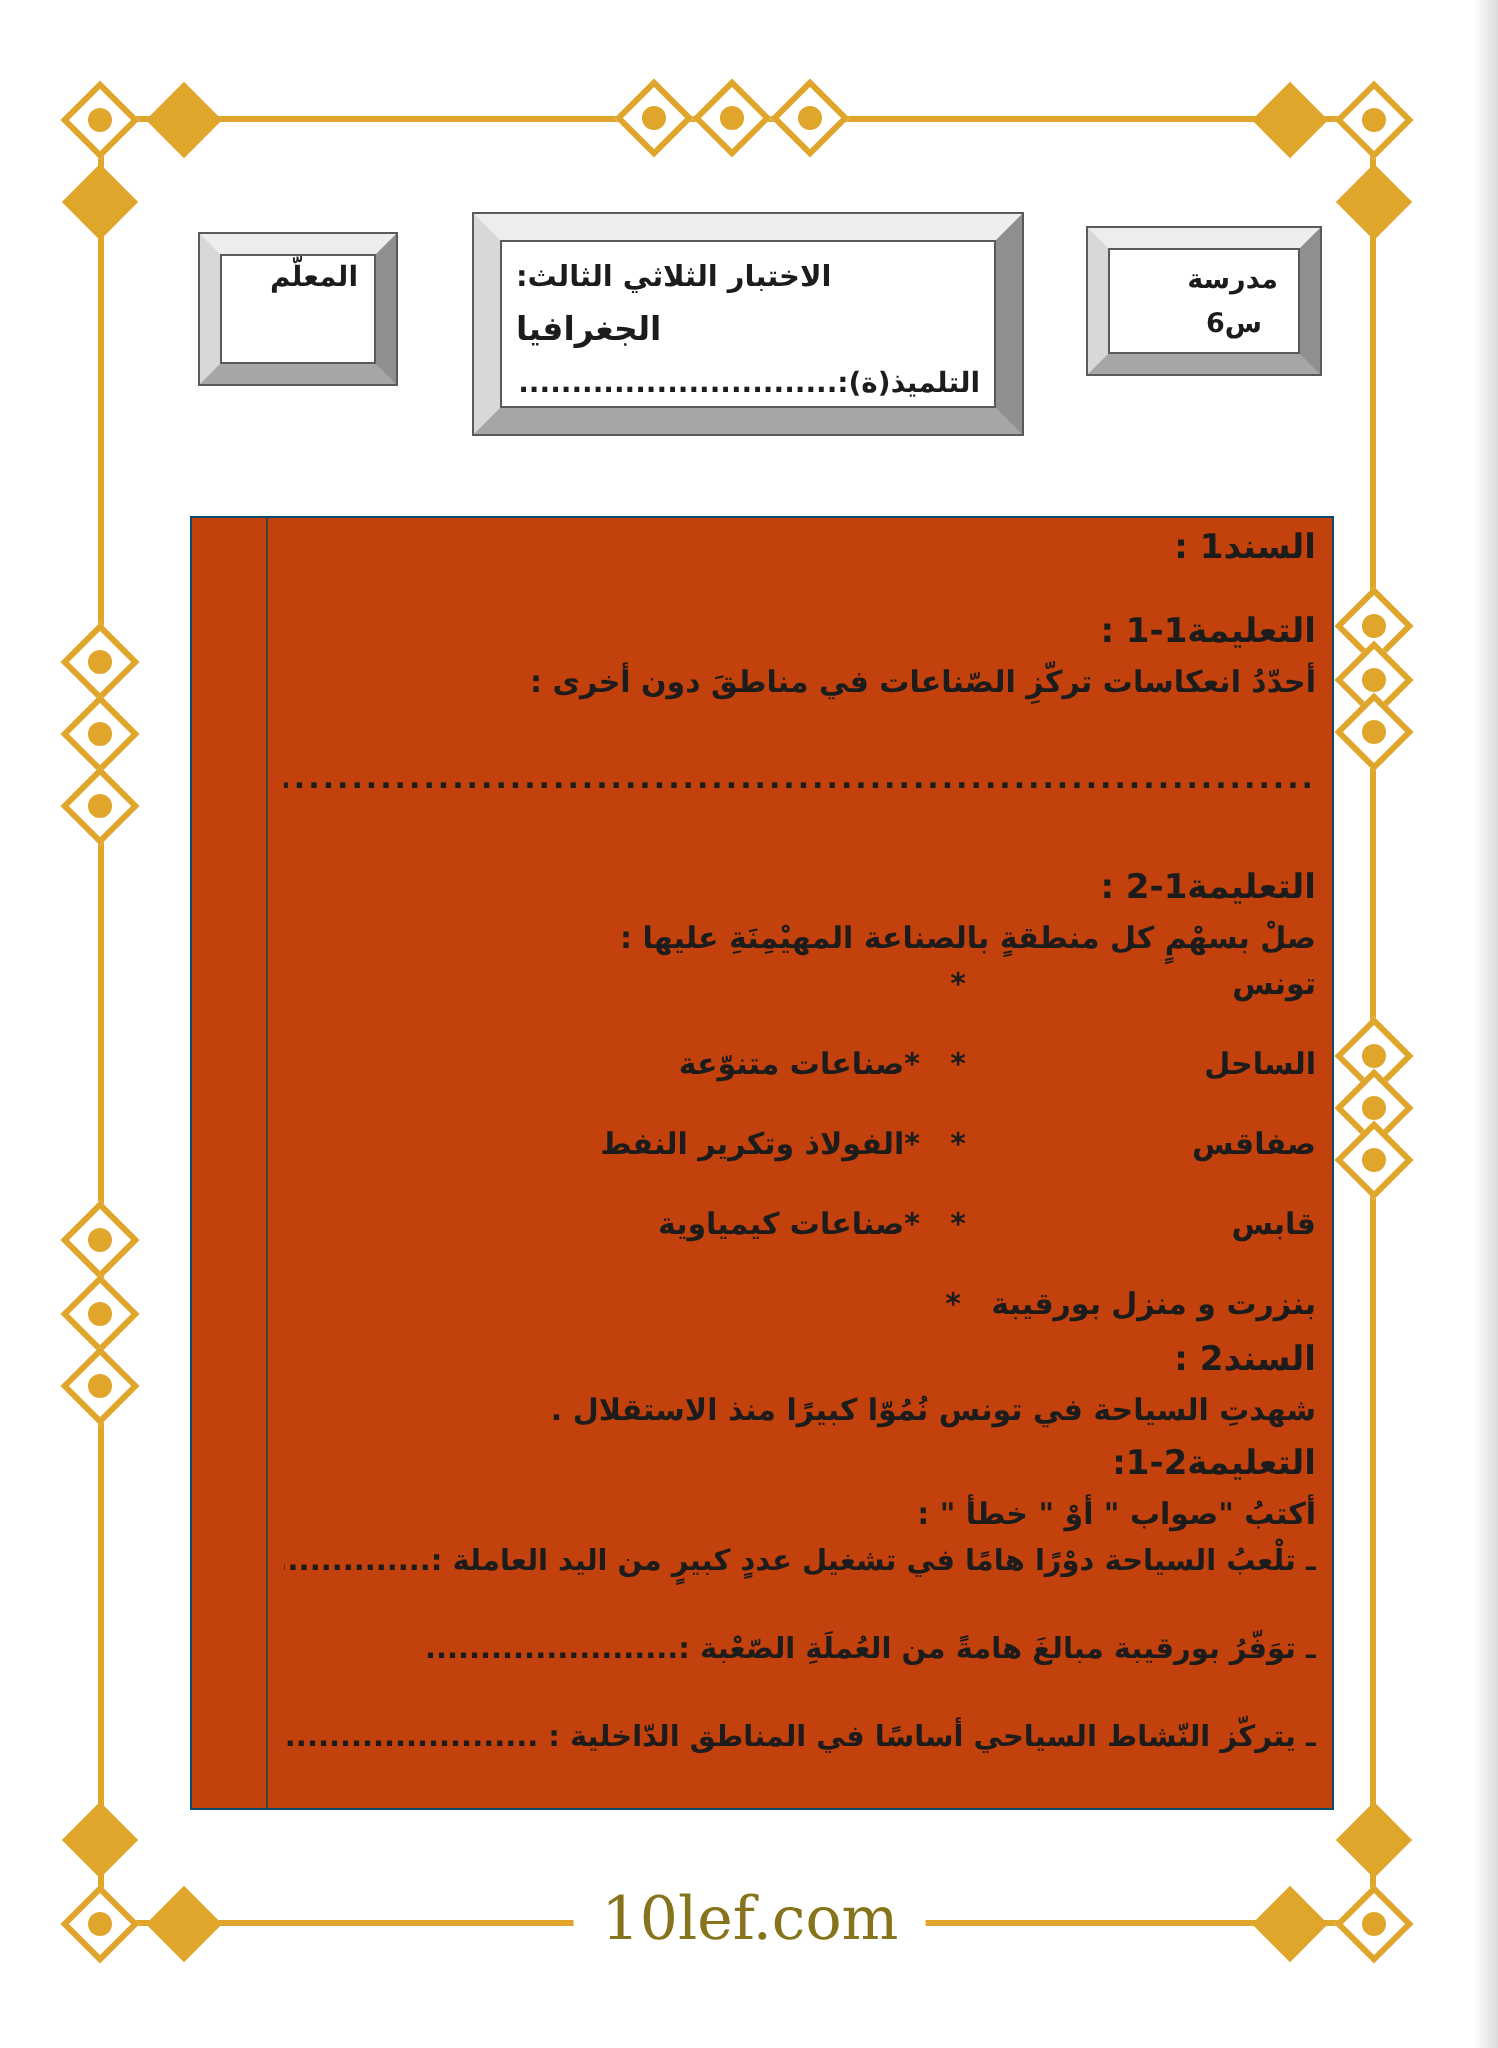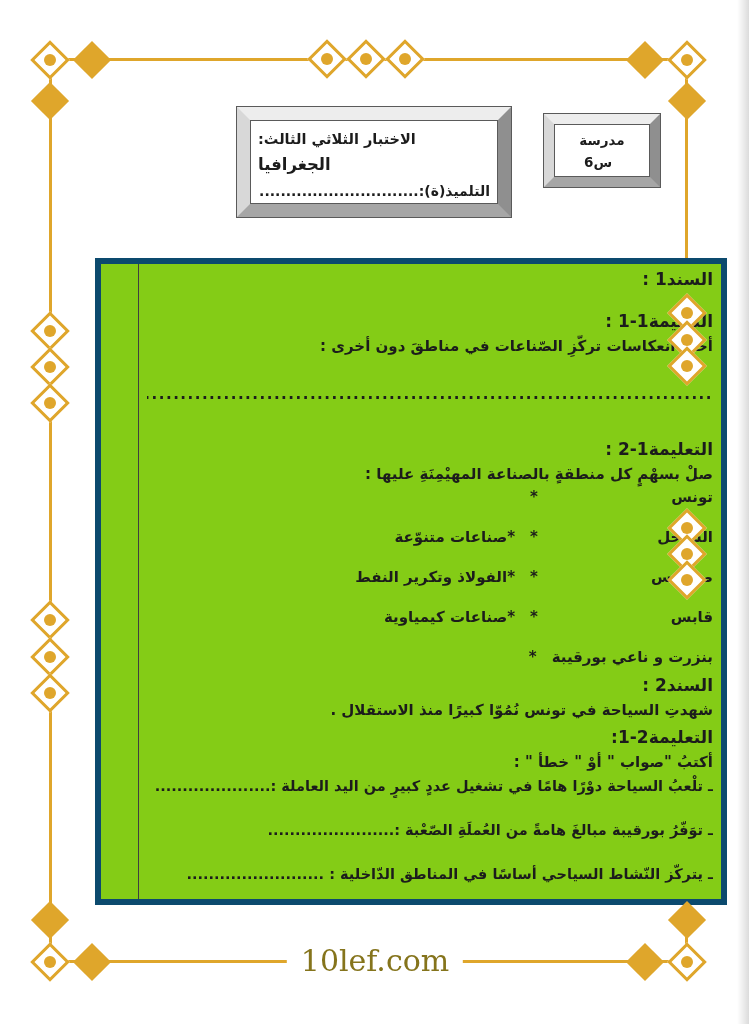--- a/index.html
+++ b/index.html
@@ -35,30 +35,30 @@
   }
   .panel{
     width:100%;height:100%;box-sizing:border-box;border:1px solid #5a5a5a;
     background:#fff;overflow:hidden;
   }
   .teacher-box{left:100px;top:117px;width:98px;height:75px;border-width:10px;}
   .title-box{left:237px;top:107px;width:274px;height:110px;border-width:13px;}
   .school-box{left:544px;top:114px;width:116px;height:73px;border-width:10px;}
 
   .teacher-box .panel{padding:3px 8px;text-align:right;font-size:14px;font-weight:700;}
-  .school-box .panel{padding:4px 10px;text-align:center;font-size:13.5px;font-weight:700;line-height:22px;}
+  .school-box .panel{padding:4px 10px;text-align:right;font-size:13.5px;font-weight:700;line-height:22px;}
   .school-box .l2{padding-right:8px;}
   .title-box .panel{padding:5px 7px;text-align:left;font-size:14.5px;font-weight:700;line-height:26px;}
   .title-box .subject{font-size:16.5px;font-weight:800;}
   .title-box .student{white-space:nowrap;overflow:hidden;font-size:14px;}
 
   
   .content{
-    position:absolute;left:95px;top:258px;width:632px;height:647px;
-    border:6px solid #0c4a6e;box-sizing:border-box;background:#84cc16;z-index:2;
+    position:absolute;left:95px;top:258px;width:572px;height:647px;
+    border:1px solid #0c4a6e;box-sizing:border-box;background:#c2410c;z-index:2;
   }
   .content .marginline{position:absolute;left:37px;top:0;bottom:0;width:1px;background:#3f3f3f;}
   .content-inner{position:absolute;top:0;left:46px;right:8px;bottom:0;overflow:hidden;}
   .sec{font-size:17px;font-weight:800;line-height:26px;white-space:nowrap;}
   .bod{font-size:15px;font-weight:700;line-height:24px;white-space:nowrap;}
   .dotsline{font-size:15px;font-weight:800;letter-spacing:1.5px;line-height:24px;
             white-space:nowrap;overflow:hidden;}
   .mt2{margin-top:2px;}  .mt10{margin-top:10px;} .mt14{margin-top:30px;}
   .mt16{margin-top:16px;}.mt20{margin-top:20px;} .mt24{margin-top:24px;}
   .m-rows{margin-top:2px;}
@@ -147,20 +147,25 @@
       <div class="fd" style="left: 92px; top: 60px;"></div>
       <div class="fd" style="left: 50px; top: 101px;"></div>
       <div class="fd" style="left: 645px; top: 60px;"></div>
       <div class="fd" style="left: 687px; top: 101px;"></div>
       <div class="fd" style="left: 50px; top: 920px;"></div>
       <div class="fd" style="left: 92px; top: 962px;"></div>
       <div class="fd" style="left: 687px; top: 920px;"></div>
       <div class="fd" style="left: 645px; top: 962px;"></div>
     </div>
 
+  <div class="bevel teacher-box">
+    <div class="panel" dir="rtl">
+      <span>المعلّم</span>
+    </div>
+  </div>
 
   <div class="bevel title-box">
     <div class="panel" dir="rtl">
       <div>
         <span>الاختبار الثلاثي الثالث:</span>
         <span class="subject">الجغرافيا</span>
       </div>
       <div class="student">التلميذ(ة):................................رقم......</div>
     </div>
   </div>
@@ -197,21 +202,21 @@
           <span class="m-region">صفاقس</span>
           <span class="m-star">*</span>
           <span class="m-ind"><span>*</span><span>الفولاذ وتكرير النفط</span></span>
         </div>
         <div class="m-row">
           <span class="m-region">قابس</span>
           <span class="m-star">*</span>
           <span class="m-ind"><span>*</span><span>صناعات كيمياوية</span></span>
         </div>
         <div class="m-row short">
-          <span class="m-region auto">بنزرت و ناعي بورقيبة</span>
+          <span class="m-region auto">بنزرت و منزل بورقيبة</span>
           <span class="m-star">*</span>
         </div>
       </div>
 
       <div class="sec">السند2 :</div>
       <div class="bod">شهدتِ السياحة في تونس نُمُوّا كبيرًا منذ الاستقلال .</div>
       <div class="sec mt2">التعليمة2-1:</div>
       <div class="bod">أكتبُ "صواب " أوْ " خطأ " :</div>
       <div class="bod tf">ـ تلْعبُ السياحة دوْرًا هامًا في تشغيل عددٍ كبيرٍ من اليد العاملة :.....................</div>
       <div class="bod tf mt20">ـ توَفّرُ بورقيبة مبالغَ هامةً من العُملَةِ الصّعْبة :.......................</div>

